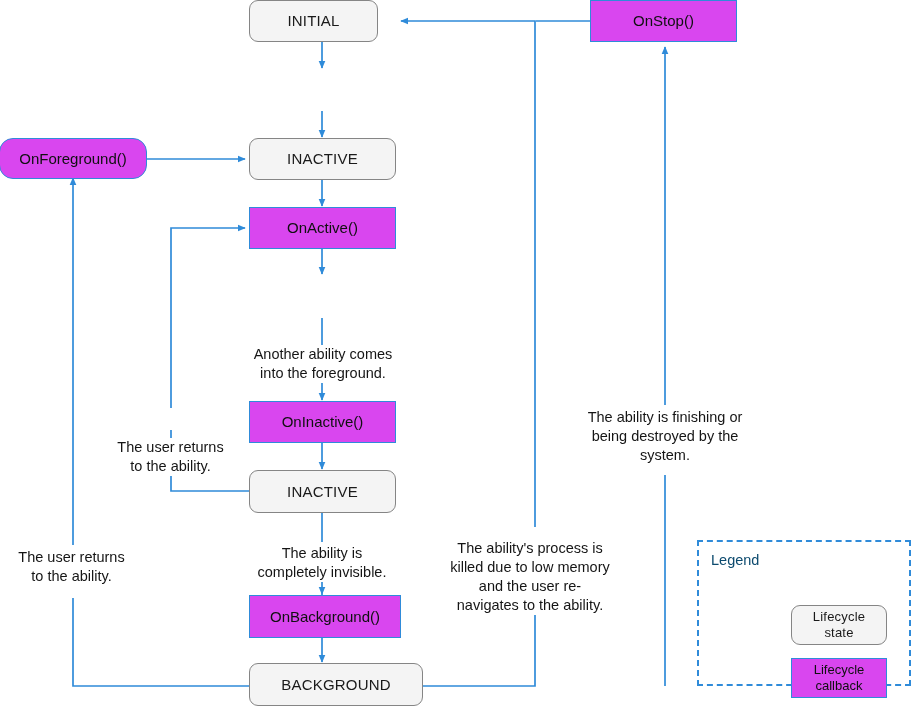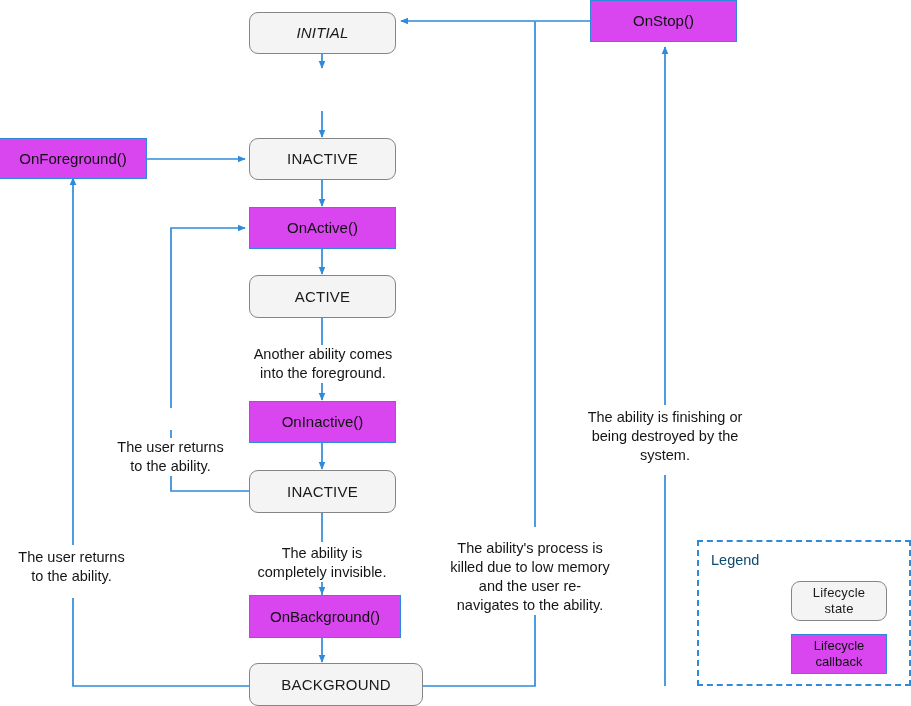--- a/index.html
+++ b/index.html
@@ -15,21 +15,21 @@
          color:#1a1a1a;font-size:15px;letter-spacing:.2px;}
   .callback{background:#d946ef;border:1px solid #2f8bd9;color:#101010;
             font-size:15px;}
   .label{position:absolute;color:#151515;font-size:14.5px;line-height:19px;
          text-align:center;background:#ffffff;}
   .label.left{text-align:center;}
 
   #legend{position:absolute;left:697px;top:540px;width:214px;height:146px;
           border:2px dashed #2f8bd9;box-sizing:border-box;background:#fff;}
   #legend .ltitle{position:absolute;left:12px;top:10px;font-size:14.5px;color:#0c4a6e;}
-  #legend .sample{position:absolute;width:96px;height:40px;font-size:13px;}
+  #legend .sample{position:absolute;width:96px;height:40px;font-size:13px;margin-top:24px;}
   #legend .s1{left:92px;top:39px;}
   #legend .s2{left:92px;top:92px;}
 </style>
 </head>
 <body>
 
 <div id="canvas">
 
   <svg class="wires" viewBox="0 0 911 706">
     <defs>
@@ -69,54 +69,51 @@
       <path d="M396,686 L535,686 L535,598"></path>
       <path d="M535,527 L535,21 L401,21" marker-end="url(#ah)"></path>
 
       <path d="M665,686 L665,475"></path>
       <path d="M665,405 L665,47" marker-end="url(#ah)"></path>
 
       <path d="M590,21 L536,21"></path>
     </g>
   </svg>
 
-  <div class="node state" style="left:249px;top:12px;width:147px;height:42px;font-style:italic;">
+  <div class="node state" style="left:249px;top:0px;width:129px;height:42px;">
     <span>INITIAL</span>
   </div>
 
 
   <div class="node state" style="left:249px;top:138px;width:147px;height:42px;">
     <span>INACTIVE</span>
   </div>
 
   <div class="node callback" style="left:249px;top:207px;width:147px;height:42px;">
     <span>OnActive()</span>
   </div>
 
-  <div class="node state" style="left:249px;top:275px;width:147px;height:43px;">
-    <span>ACTIVE</span>
-  </div>
 
   <div class="node callback" style="left:249px;top:401px;width:147px;height:42px;">
     <span>OnInactive()</span>
   </div>
 
   <div class="node state" style="left:249px;top:470px;width:147px;height:43px;">
     <span>INACTIVE</span>
   </div>
 
   <div class="node callback" style="left:249px;top:595px;width:152px;height:43px;">
     <span>OnBackground()</span>
   </div>
 
   <div class="node state" style="left:249px;top:663px;width:174px;height:43px;">
     <span>BACKGROUND</span>
   </div>
 
-  <div class="node callback" style="left:-1px;top:138px;width:148px;height:41px;">
+  <div class="node callback" style="left:-1px;top:138px;width:148px;height:41px;border-radius:14px;">
     <span>OnForeground()</span>
   </div>
 
   <div class="node callback" style="left:590px;top:0px;width:147px;height:42px;">
     <span>OnStop()</span>
   </div>
 
   <div class="label" style="left:237px;top:345px;width:172px;">Another ability comes<br>into the foreground.</div>
 
   <div class="label" style="left:104px;top:438px;width:133px;">The user returns<br>to the ability.</div>

